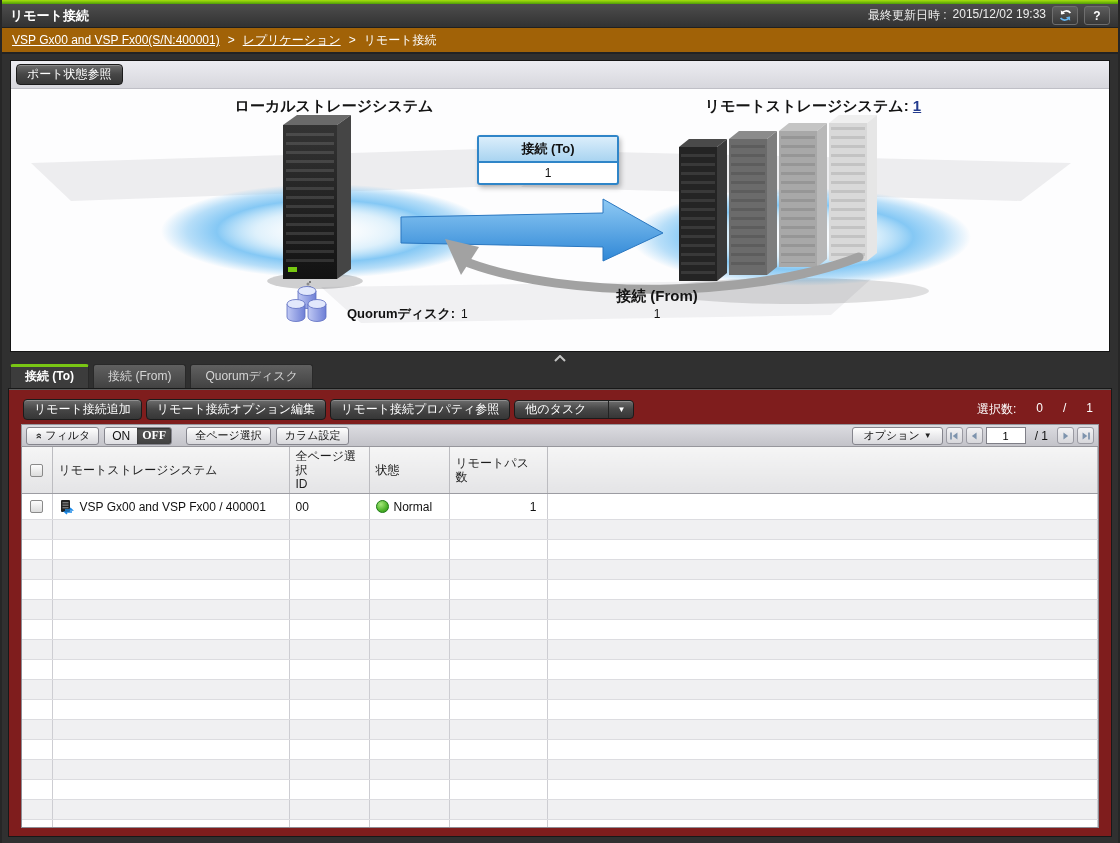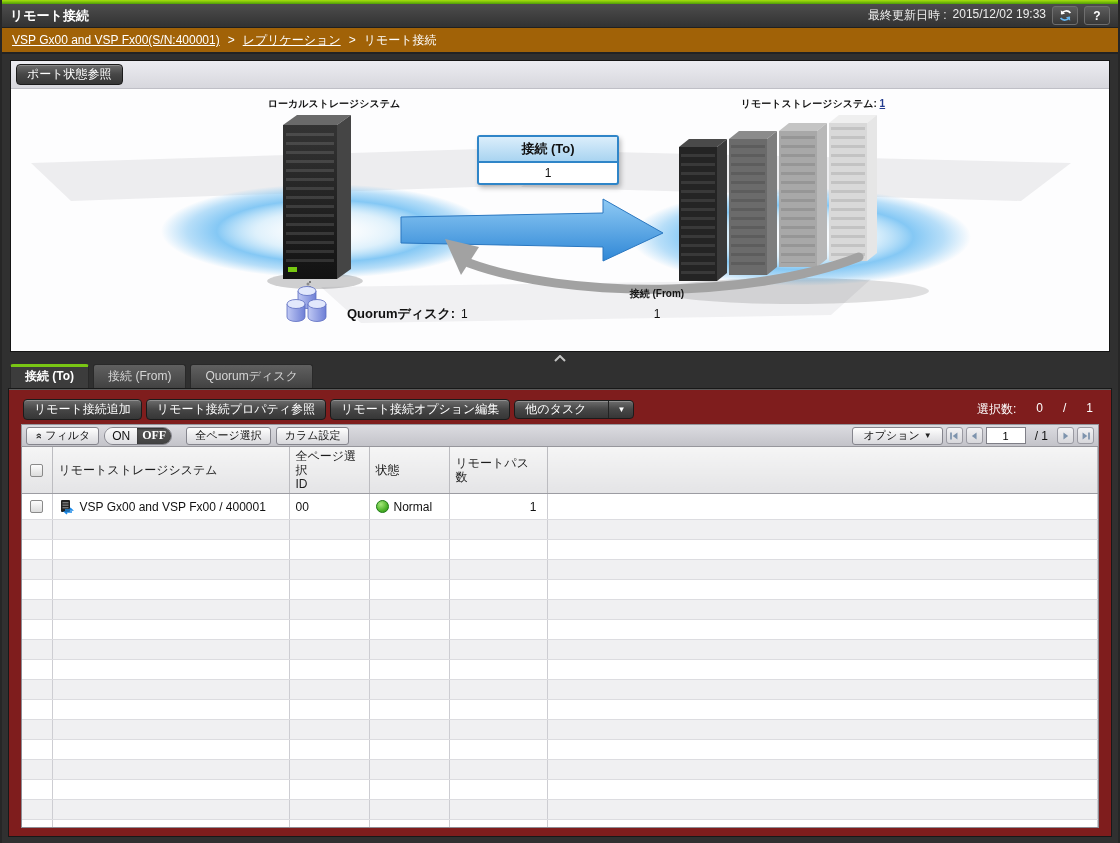--- a/index.html
+++ b/index.html
@@ -24,21 +24,21 @@
   
   .top-panel { position:absolute; left:8px; right:8px; top:60px; height:292px;
                border:1px solid #151515; background:#fff; }
   .panel-strip { height:28px; background:linear-gradient(#ececf1,#d7d7dd); border-bottom:1px solid #bfbfc6;
                  display:flex; align-items:center; padding:0 5px; }
   .dark-btn { height:21px; padding:0 10px; border:1px solid #1b1b1b; border-radius:4px; color:#fff;
               background:linear-gradient(#6d6d6d,#474747 48%,#363636); box-shadow:inset 0 1px 0 #8f8f8f;
               display:inline-flex; align-items:center; gap:5px; cursor:pointer; white-space:nowrap; }
   .diagram { position:relative; height:262px; background:#fdfdfe; overflow:hidden; }
   .diagram svg.scene { position:absolute; left:0; top:0; }
-  .dlabel { position:absolute; font-weight:bold; font-size:10px; color:#141414; text-align:center; }
+  .dlabel { position:absolute; font-weight:bold; font-size:15px; color:#141414; text-align:center; }
   .local-label { left:168px; top:8px; width:310px; }
   .remote-label { left:672px; top:8px; width:260px; }
   .remote-count-link { color:#233b8e; text-decoration:underline; cursor:pointer; font-weight:bold; }
   .to-box { position:absolute; left:466px; top:46px; width:142px; border:2px solid #2f85c8; border-radius:3px;
             background:#fff; box-shadow:2px 3px 5px rgba(0,0,0,0.25); }
   .to-box .to-head { background:linear-gradient(#dbeefb,#a9d4f1); border-bottom:2px solid #2f85c8;
                      text-align:center; font-weight:bold; font-size:13px; padding:3px 0; color:#111; }
   .to-box .to-val { text-align:center; padding:3px 0; color:#111; }
   .from-label { left:566px; top:198px; width:160px; }
   .from-value { position:absolute; left:566px; top:218px; width:160px; text-align:center; color:#111; }
@@ -65,21 +65,21 @@
   .split-btn .lbl { padding:0 22px 0 10px; display:flex; align-items:center; }
   .split-btn .arr { border-left:1px solid #222; padding:0 8px; display:flex; align-items:center; font-size:8px; }
   .selection { margin-left:auto; color:#fff; display:flex; gap:20px; padding-right:4px; }
 
   .filterbar { height:23px; background:linear-gradient(#dcdce1,#c3c3c9); border:1px solid #96969c;
                display:flex; align-items:center; gap:5px; padding:0 4px; }
   .light-btn { height:18px; padding:0 8px; border:1px solid #85858d; border-radius:3px; color:#111;
                background:linear-gradient(#fefefe,#d8d8dc); display:inline-flex; align-items:center; gap:4px;
                cursor:pointer; font-size:11px; white-space:nowrap; }
   .filter-icon { display:inline-block; transform:rotate(-90deg); font-weight:bold; font-size:11px; color:#333; }
-  .toggle { display:inline-flex; height:18px; border:1px solid #85858d; border-radius:9px; overflow:hidden; }
+  .toggle { display:inline-flex; height:18px; border:1px solid #85858d; border-radius:3px; overflow:hidden; }
   .toggle .on { background:linear-gradient(#fbfbfb,#dedee2); color:#111; padding:0 7px; display:flex; align-items:center; cursor:pointer; }
   .toggle .off { background:linear-gradient(#575757,#424242); color:#fff; padding:0 5px; display:flex; align-items:center;
                  box-shadow:inset 0 1px 2px rgba(0,0,0,.5); cursor:pointer; font-weight:bold;font-family:Liberation Serif, serif; }
   .fb-right { margin-left:auto; display:flex; align-items:center; gap:3px; }
   .pager-btn { width:17px; height:17px; border:1px solid #9a9aa2; border-radius:3px;
                background:linear-gradient(#f2f2f4,#d7d7db); display:flex; align-items:center; justify-content:center; cursor:pointer; }
   .page-input { width:40px; height:17px; border:1px solid #7f7f87; text-align:center; font-size:11px; background:#fff; }
   .page-total { color:#111; padding:0 6px; }
   .dd-arrow { font-size:8px; color:#222; }
 
@@ -268,22 +268,22 @@
   <div class="tabs">
     <div class="tab active">接続 (To)</div>
     <div class="tab">接続 (From)</div>
     <div class="tab">Quorumディスク</div>
   </div>
 
   <div class="table-frame">
 
     <div class="toolbar">
       <span class="dark-btn">リモート接続追加</span>
+      <span class="dark-btn">リモート接続オプション編集</span>
       <span class="dark-btn">リモート接続プロパティ参照</span>
-      <span class="dark-btn">リモート接続オプション編集</span>
       <span class="split-btn">
         <span class="lbl">他のタスク</span>
         <span class="arr">▼</span>
       </span>
       <span class="selection">
         <span>選択数:</span>
         <span>0</span>
         <span>/</span>
         <span>1</span>
       </span>

